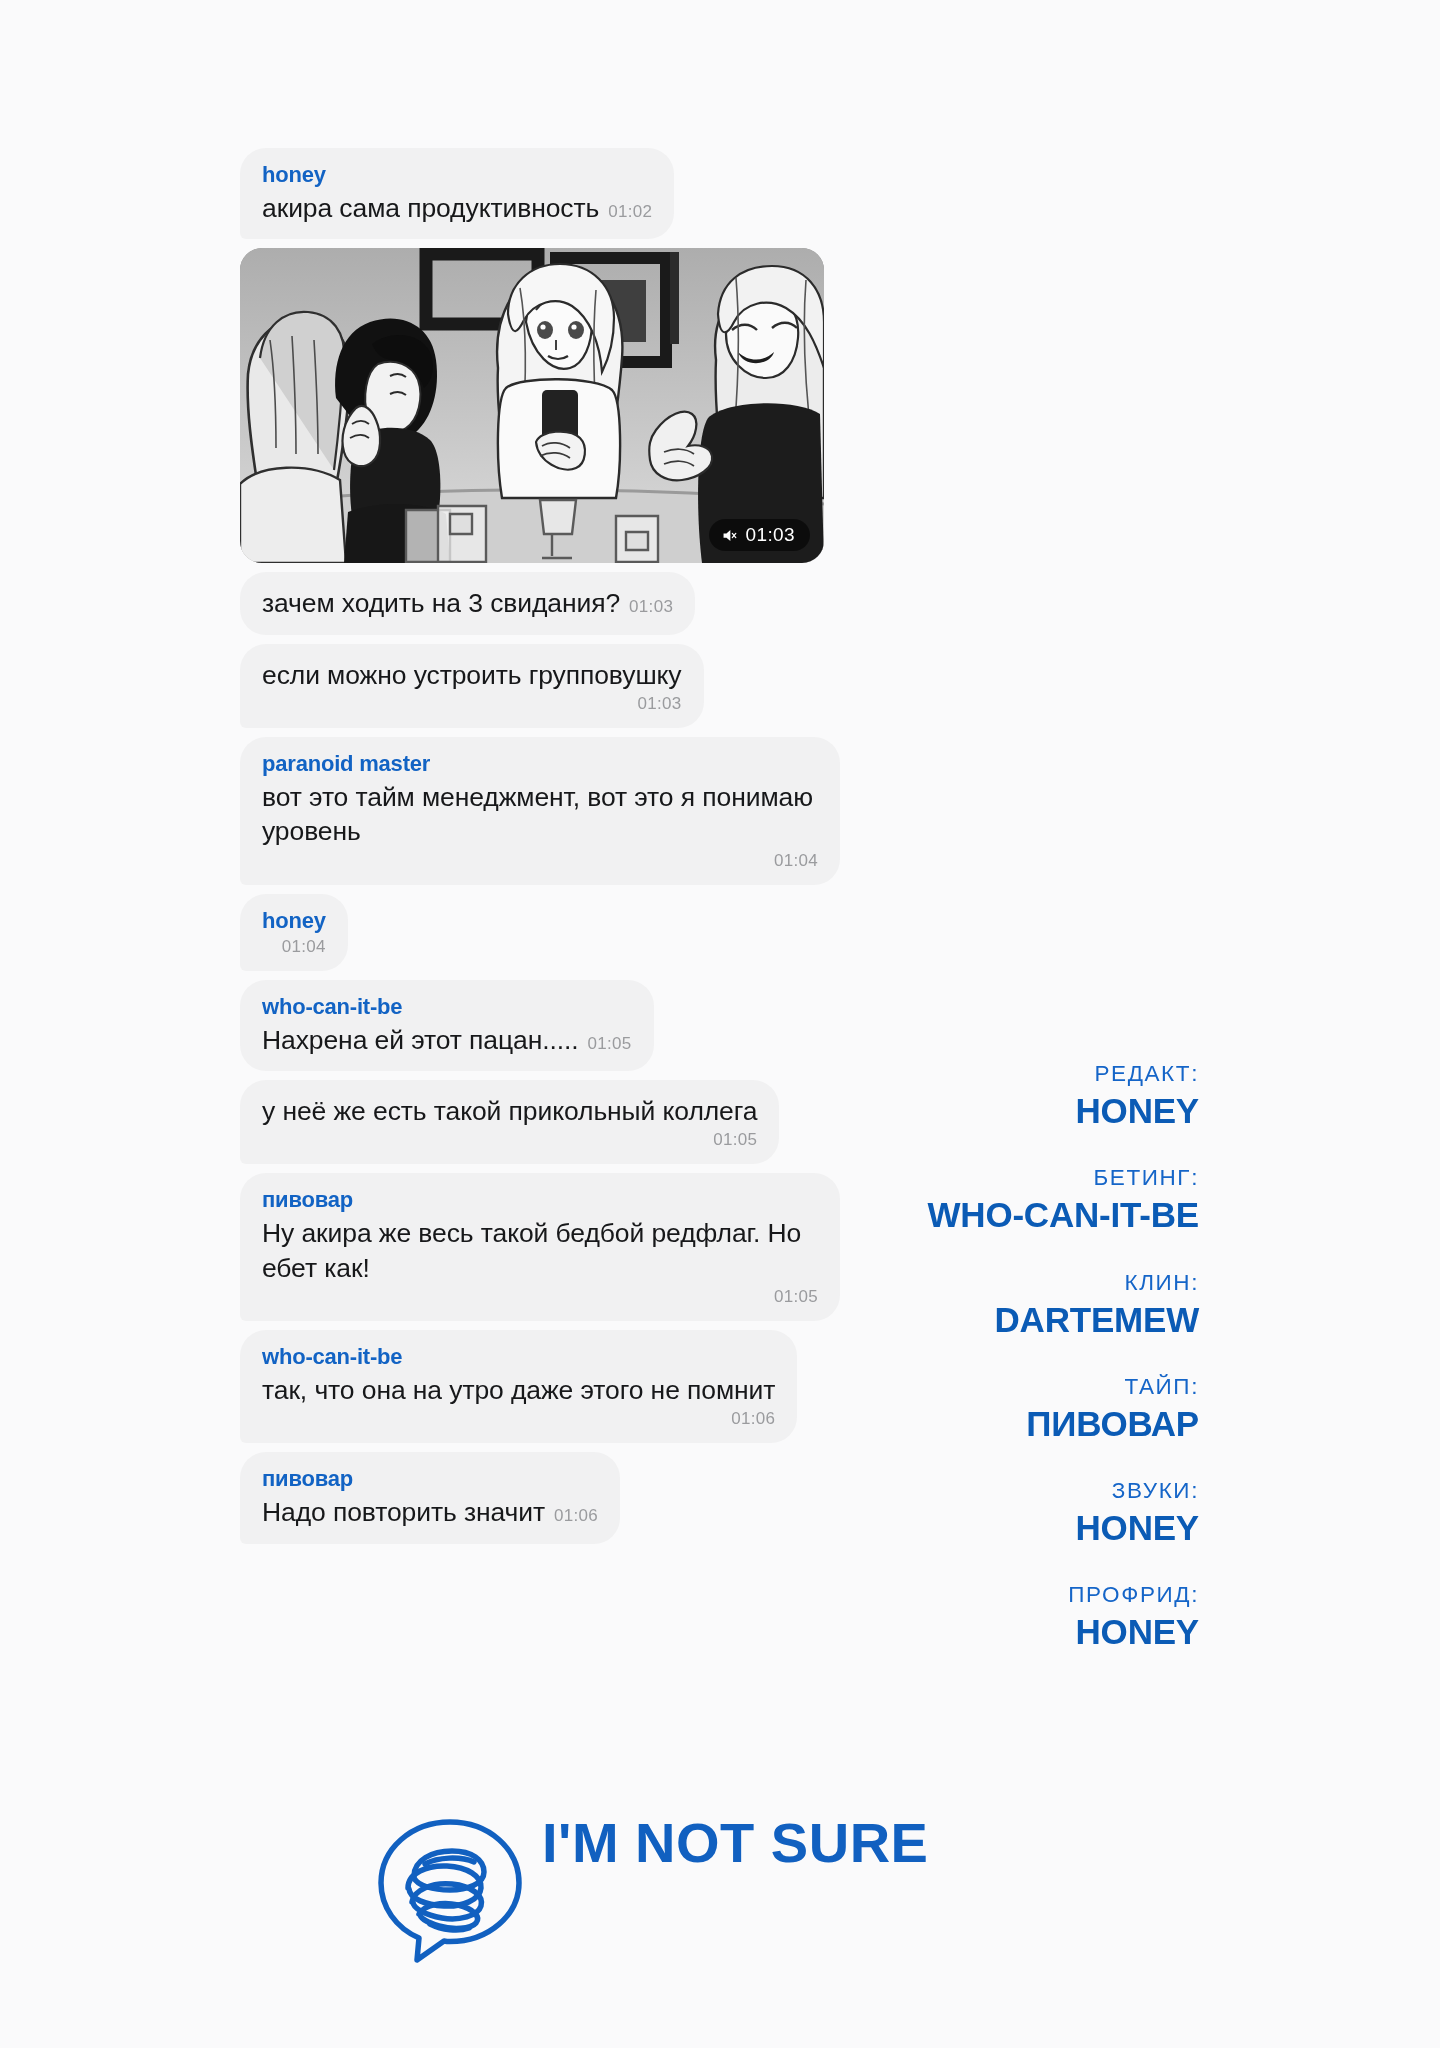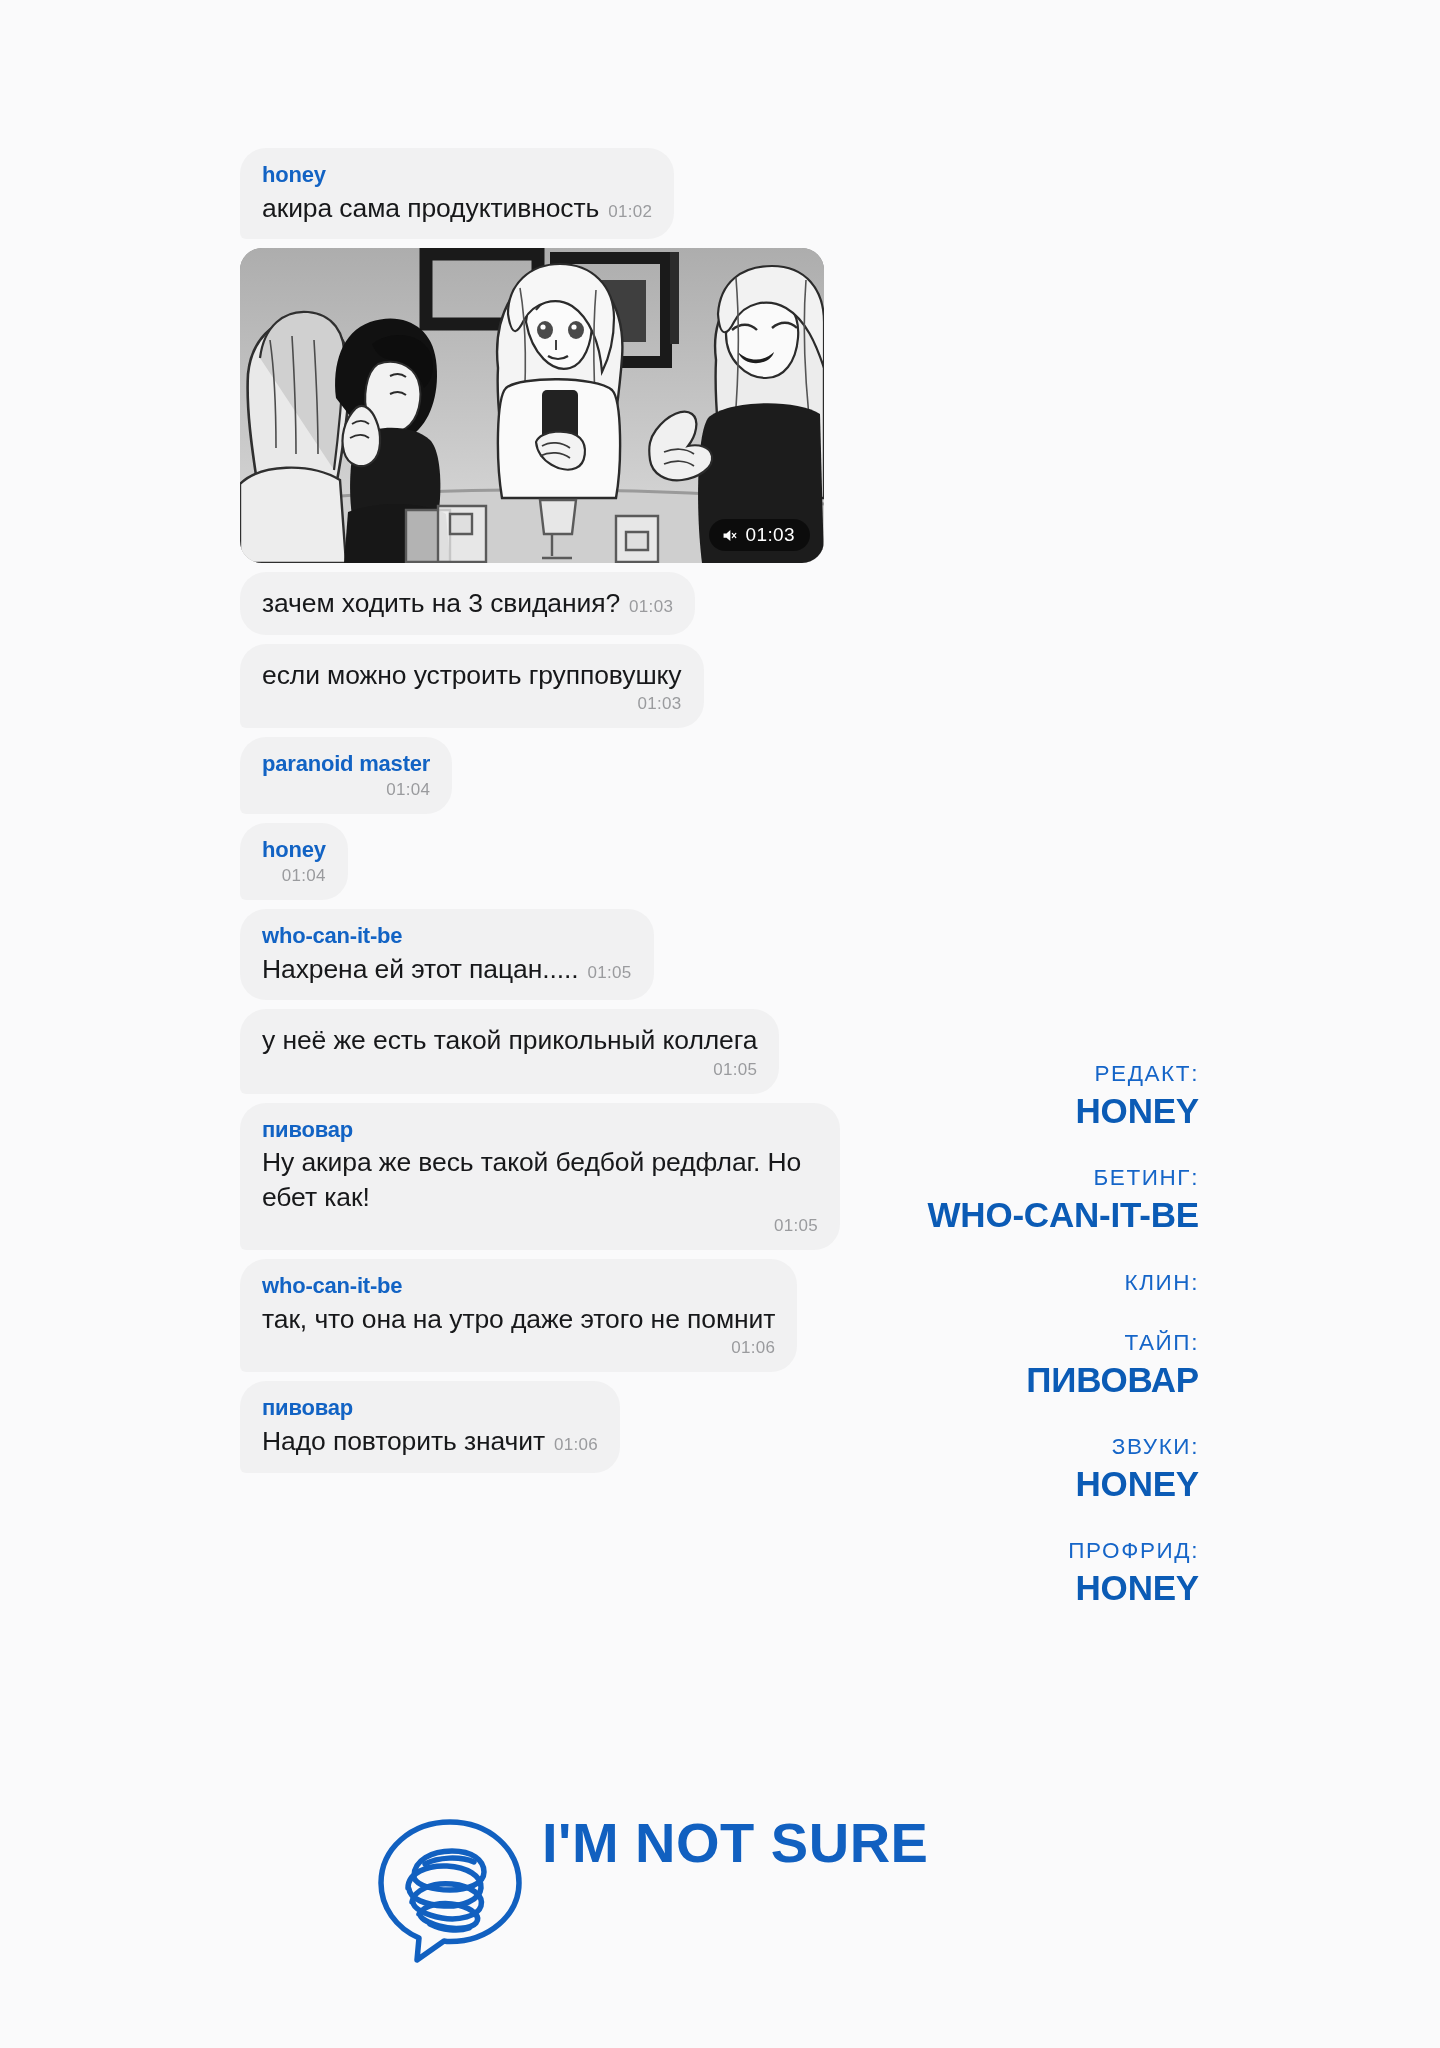--- a/index.html
+++ b/index.html
@@ -247,20 +247,21 @@
         </div></div>
       <div class="bubble">
         <div class="msg-body">зачем ходить на 3 свидания?<span class="time inline">01:03</span></div>
       </div>
       <div class="bubble tail">
         <div class="msg-body">если можно устроить групповушку</div>
         <div class="time-row"><span class="time">01:03</span></div>
       </div>
       <div class="bubble tail">
         <div class="sender">paranoid master</div>
+        <div class="msg-body">вот это тайм менеджмент, вот это я понимаю уровень</div>
         <div class="time-row"><span class="time">01:04</span></div>
       </div>
       <div class="bubble tail">
         <div class="sender">honey</div>
         <div class="time-row"><span class="time">01:04</span></div>
       </div>
       <div class="bubble">
         <div class="sender">who-can-it-be</div>
         <div class="msg-body">Нахрена ей этот пацан.....<span class="time inline">01:05</span></div>
       </div>
@@ -288,20 +289,21 @@
       <div class="credit-block">
         <div class="credit-role">РЕДАКТ:</div>
         <div class="credit-name">HONEY</div>
       </div>
       <div class="credit-block">
         <div class="credit-role">БЕТИНГ:</div>
         <div class="credit-name">WHO-CAN-IT-BE</div>
       </div>
       <div class="credit-block">
         <div class="credit-role">КЛИН:</div>
+        <div class="credit-name">DARTEMEW</div>
       </div>
       <div class="credit-block">
         <div class="credit-role">ТАЙП:</div>
         <div class="credit-name">ПИВОВАР</div>
       </div>
       <div class="credit-block">
         <div class="credit-role">ЗВУКИ:</div>
         <div class="credit-name">HONEY</div>
       </div>
       <div class="credit-block">

